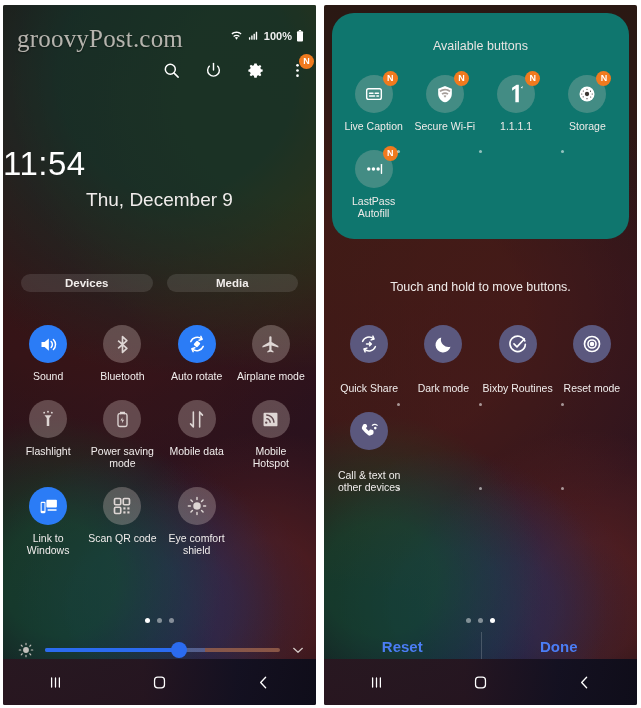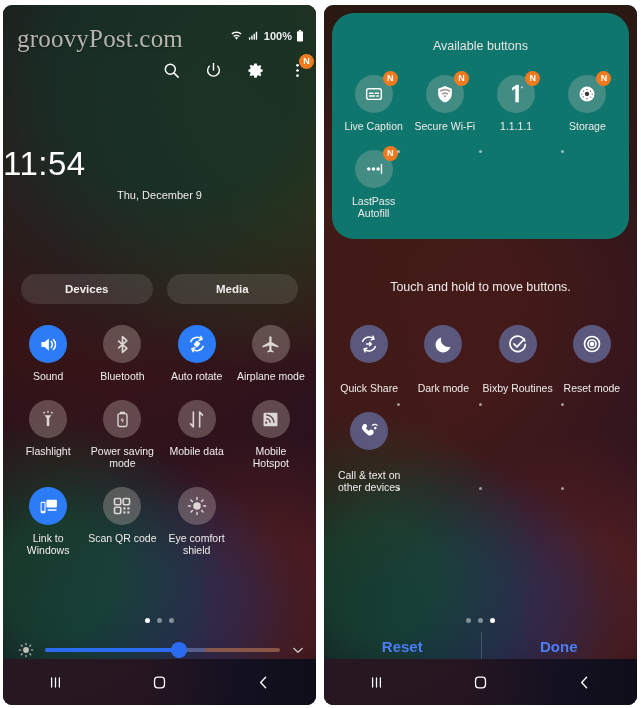--- a/index.html
+++ b/index.html
@@ -15,21 +15,21 @@
     background: #ffffff;
     display: flex;
     gap: 8px;
     padding: 5px 3px 3px 3px;
   }
   .phone {
     position: relative;
     width: 313px;
     height: 700px;
     overflow: hidden;
-    border-radius: 9px;
+    border-radius: 2px;
   }
 
   
   .wall {
     position: absolute; inset: 0;
     background:
       radial-gradient(circle at 18% 82%, rgba(24,120,60,0.55) 0 9%, rgba(24,120,60,0) 26%),
       radial-gradient(circle at 40% 86%, rgba(40,70,150,0.45) 0 9%, rgba(40,70,150,0) 25%),
       radial-gradient(circle at 60% 86%, rgba(40,70,150,0.30) 0 7%, rgba(40,70,150,0) 20%),
       radial-gradient(circle at 84% 85%, rgba(150,50,45,0.50) 0 9%, rgba(150,50,45,0) 26%),
@@ -79,26 +79,26 @@
     display:flex; align-items:center; justify-content:center;
     top:-5px; right:-6px; line-height:1;
   }
 
   .clock {
     position:absolute; left:0; right:0; top:140px; 
     font-size:33px; font-weight:300; letter-spacing:.5px; color:#fff;
   }
   .datetxt {
     position:absolute; left:0; right:0; top:184px; text-align:center;
-    font-size:11px; color:#f0eceb;
+    font-size:19px; color:#f0eceb;
   }
 
   .chips { position:absolute; left:18px; right:18px; top:269px; display:flex; gap:14px; }
   .chip {
-    flex:1; height:30px; border-radius:15px;
+    flex:1; height:18px; border-radius:15px;
     background:rgba(255,255,255,0.11);
     display:flex; align-items:center; justify-content:center;
     font-size:11.5px; color:#f2eeec; font-weight:700;text-align:center;
   }
 
   .grid {
     position:absolute; left:8px; right:8px; top:320px;
     display:grid; grid-template-columns:repeat(4,1fr);
     row-gap:18px;
   }

